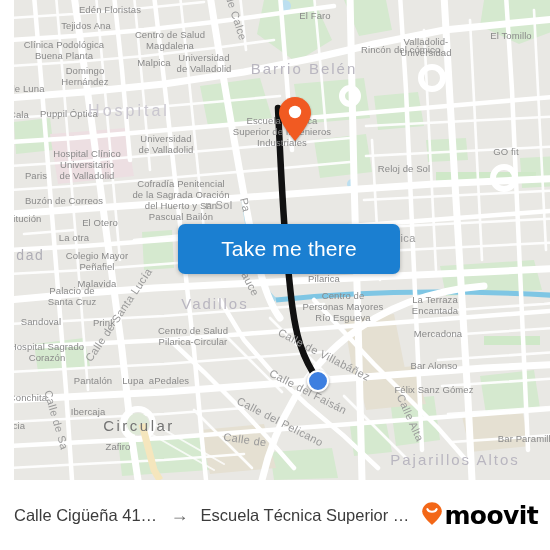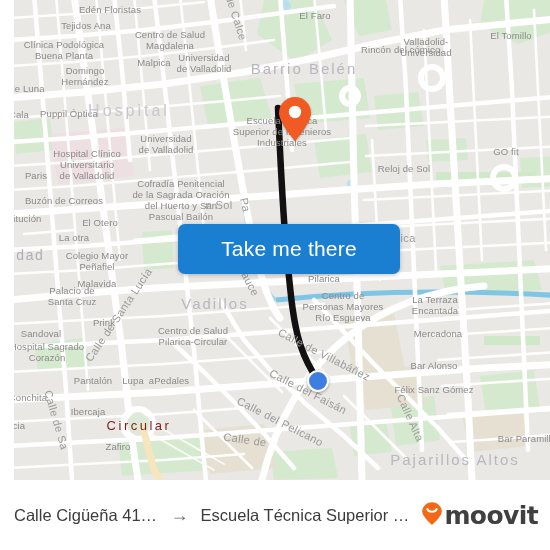--- a/index.html
+++ b/index.html
@@ -36,21 +36,21 @@
   }
   .mlabel.area2 {
     color: #b0aeb6; font-size: 14px; letter-spacing: 1.6px;
   }
   .mlabel.hospital {
     color: #c9c6cf; font-size: 16px; letter-spacing: 3px;
   }
   .mlabel.street {
     color: #9a9a9a; font-size: 11px; letter-spacing: .4px;
   }
-  .mlabel.circular { color:#7f1d1d; font-size:13px; letter-spacing:2.5px; }
+  .mlabel.circular { color:#737373; font-size:15px; letter-spacing:2.5px; }
 
   
   #dest-pin {
     position:absolute; left:264px; top:96px;
     transform: translate(-50%, -100%);
     filter: drop-shadow(0 1px 1px rgba(0,0,0,.3));
   }
   #origin-dot {
     position:absolute; left:304px; top:381px;
     width:22px; height:22px; margin-left:-11px; margin-top:-11px;
@@ -95,21 +95,21 @@
     font-size:16.5px; color:#3c3c3c; white-space:nowrap;
     overflow:hidden; flex:1 1 auto;
   }
   #route-label .from, #route-label .to { overflow:hidden; text-overflow:ellipsis; }
   #route-label .arrow { color:#6b6b6b; font-size:18px; flex:0 0 auto; padding:0 2px; }
   #brand {
     display:flex; align-items:center; gap:1px; flex:0 0 auto;
     margin-left:6px; padding-right:4px;
   }
   #brand .wordmark {
-    font-size:25px; font-weight:bold; color:#404040; letter-spacing:-0.6px;
+    font-size:25px; font-weight:bold; color:#000000; letter-spacing:-0.6px;
     font-family:"DejaVu Sans", sans-serif;
   }
 </style>
 </head>
 <body>
 
 <div id="app">
 
   <div id="map">
 
@@ -288,21 +288,21 @@
         <div class="mlabel" style="left: 86px; top: 222px;">El Otero</div>
         <div class="mlabel" style="left: 46px; top: 237px; padding-left: 28px;">La otra</div>
         <div class="mlabel" style="left: 492px; top: 151px;">GO fit</div>
         <div class="mlabel" style="left: 390px; top: 168px;">Reloj de Sol</div>
         <div class="mlabel area2" style="left: 14px; top: 255px;">idad</div>
         <div class="mlabel" style="left: 83px; top: 261px;">Colegio Mayor
 Peñafiel</div>
         <div class="mlabel" style="left: 83px; top: 283px;">Malavida</div>
         <div class="mlabel" style="left: 34px; top: 296px; margin-left: 24px;">Palacio de
 Santa Cruz</div>
-        <div class="mlabel" style="left: 27px; top: 321px; margin-top: 12px;">Sandoval</div>
+        <div class="mlabel" style="left: 27px; top: 321px;">Sandoval</div>
         <div class="mlabel" style="left: 90px; top: 322px;">Prink</div>
         <div class="mlabel area" style="left: 201px; top: 303px;">Vadillos</div>
         <div class="mlabel" style="left: 310px; top: 273px;">Centro Cívico
 Pilarica</div>
         <div class="mlabel" style="left: 329px; top: 306px;">Centro de
 Personas Mayores
 Río Esgueva</div>
         <div class="mlabel" style="left: 421px; top: 305px;">La Terraza
 Encantada</div>
         <div class="mlabel" style="left: 424px; top: 333px;">Mercadona</div>

